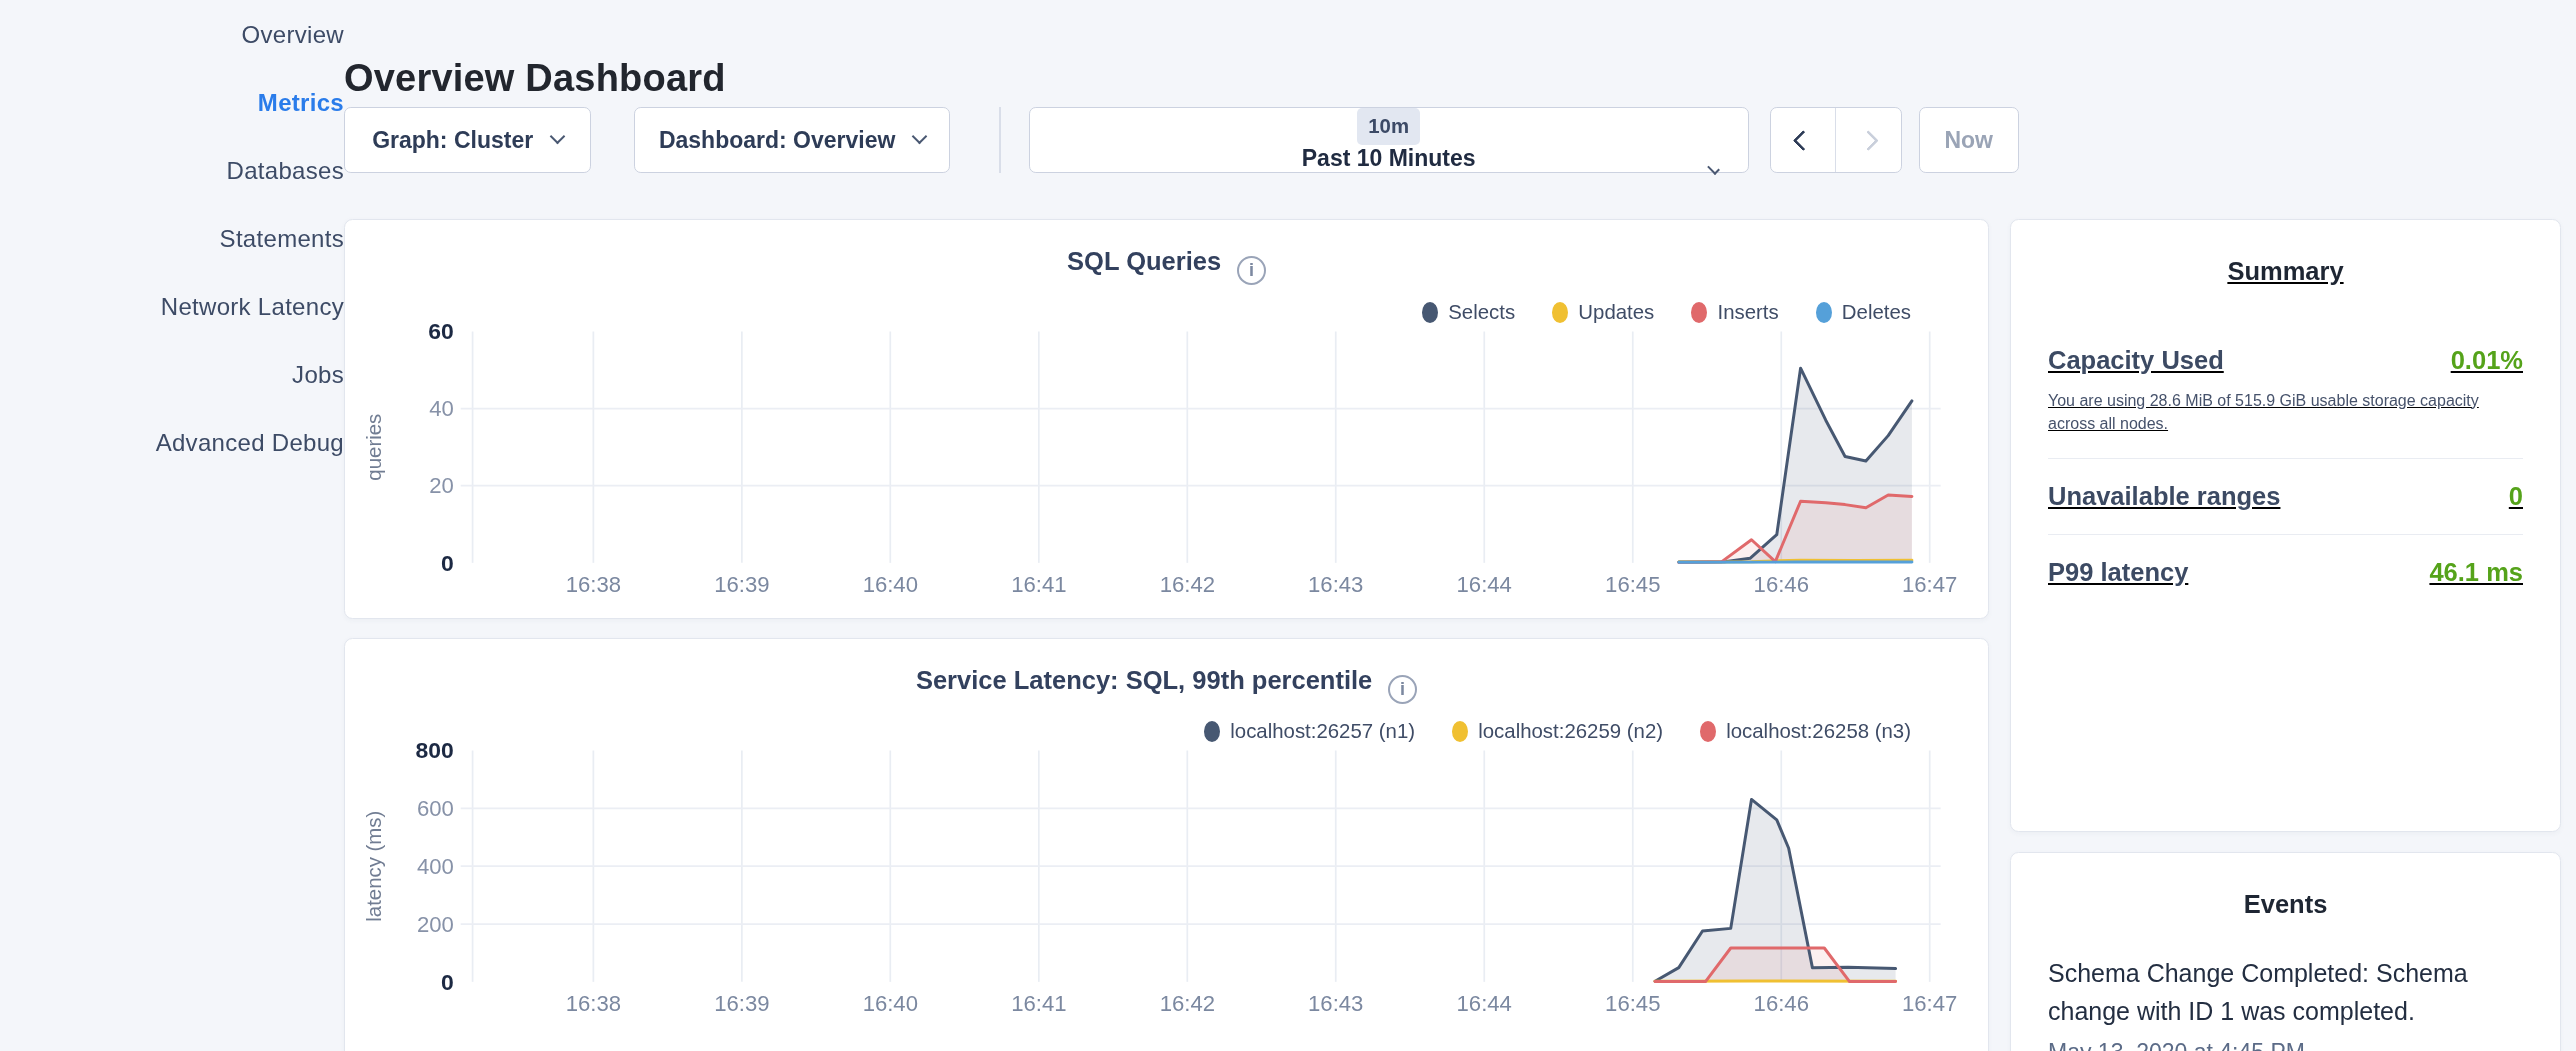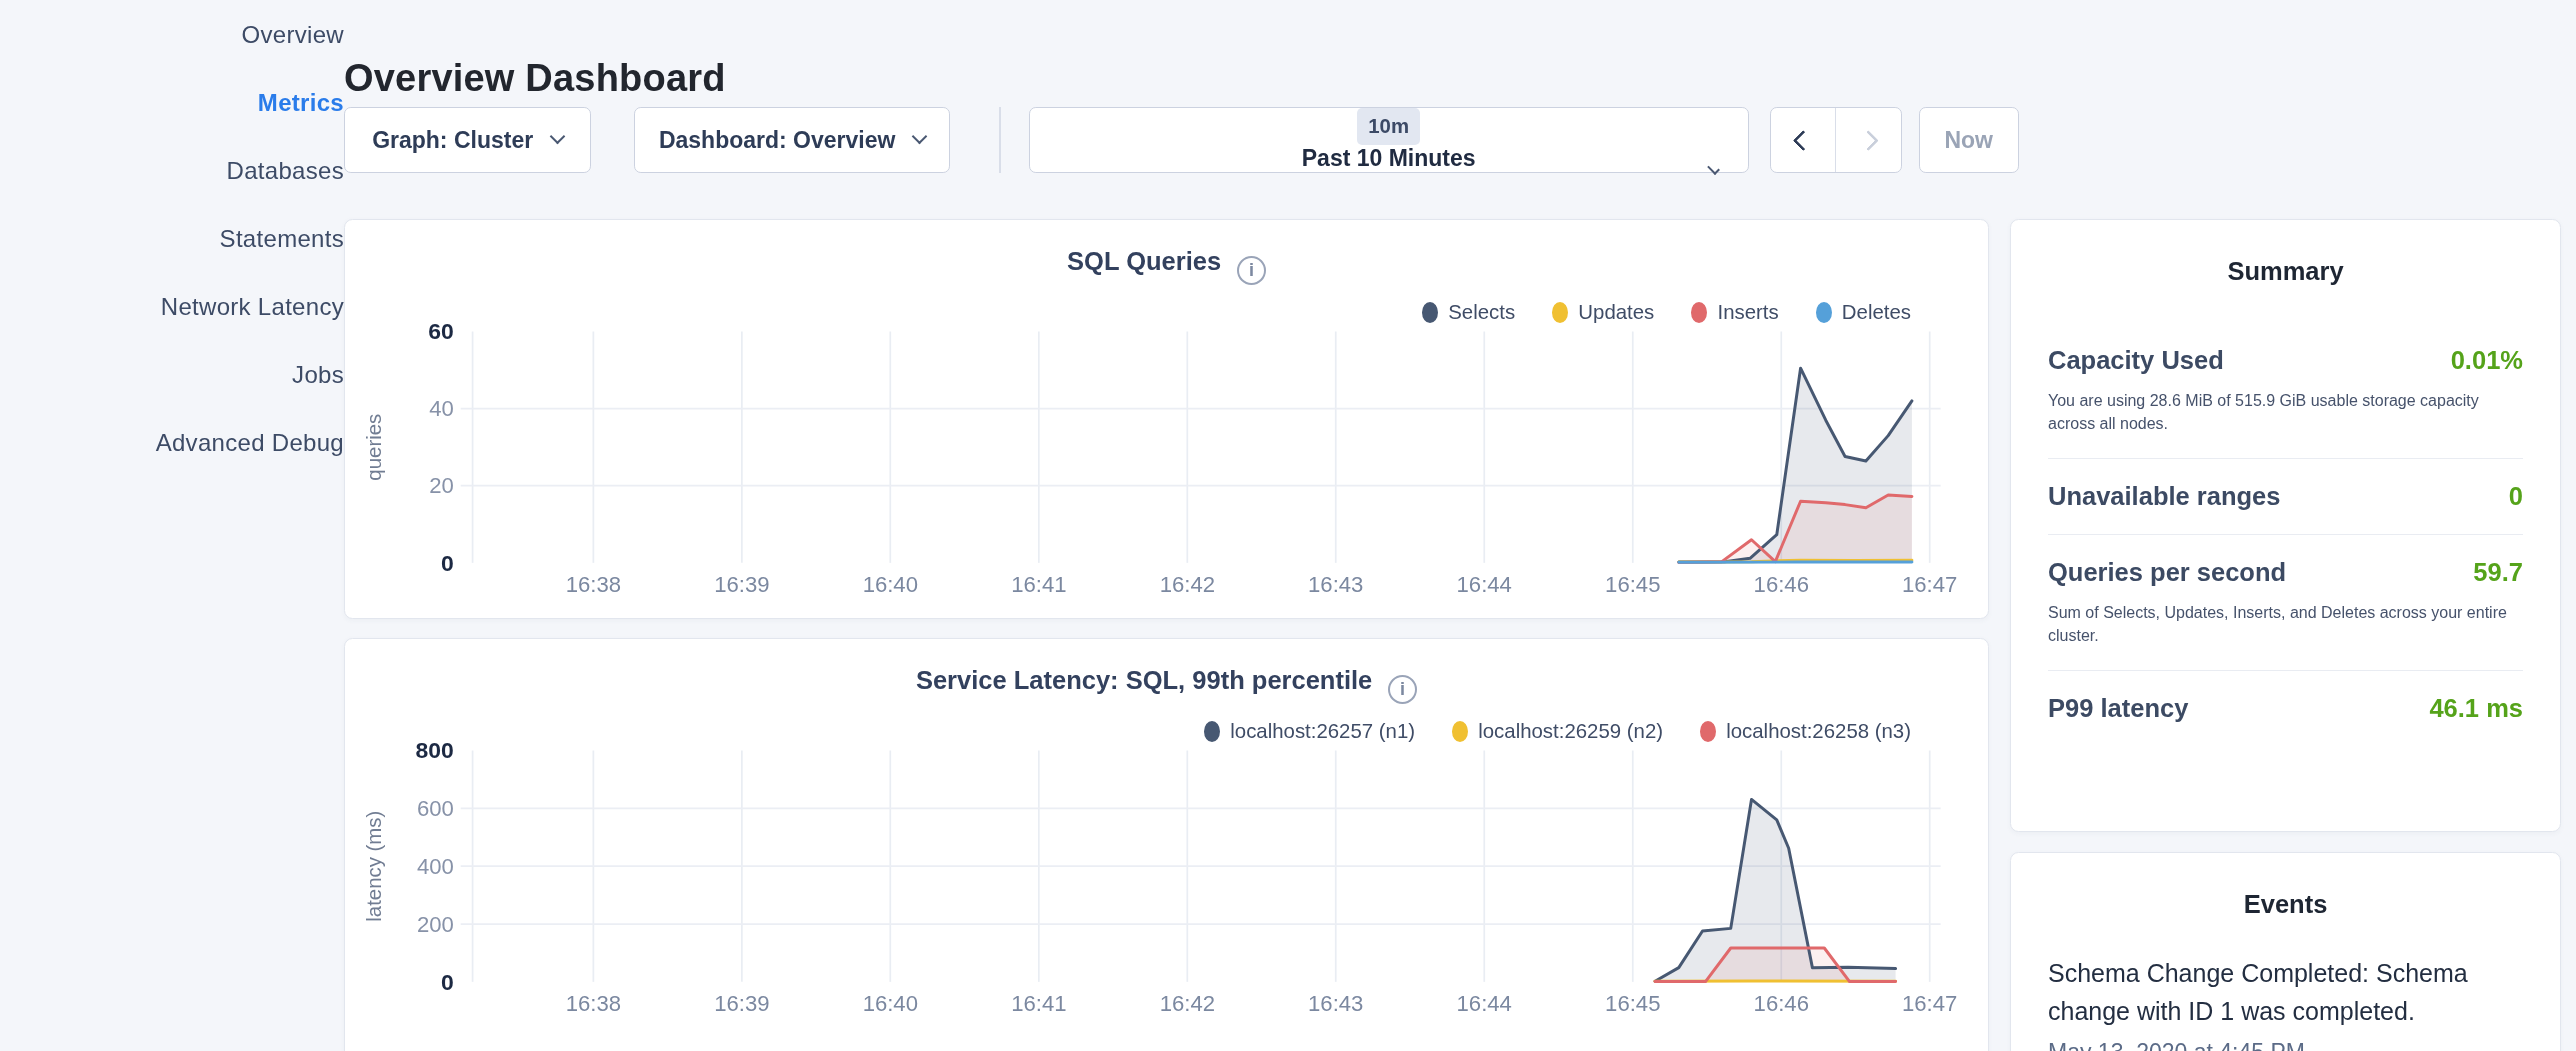--- a/index.html
+++ b/index.html
@@ -34,21 +34,21 @@
   .arrow-half { flex:1; height:100%; display:flex; align-items:center; justify-content:center; cursor:pointer; }
   .arrow-half.left { border-right:1.7px solid #d9dee9; }
   .chev-left  { width:14.5px; height:14.5px; border-left:3.4px solid #2e3c57; border-bottom:3.4px solid #2e3c57; transform:rotate(45deg); border-radius:1.7px; }
   .chev-right { width:14.5px; height:14.5px; border-right:3.4px solid #c9cfdb; border-top:3.4px solid #c9cfdb; transform:rotate(45deg); border-radius:1.7px; }
   .now-btn { width:100px; margin-left:17px; color:#9aa4b6; cursor:default; }
 
   
   .card { position:absolute; background:#fff; border:0.9px solid #e2e6ee; border-radius:8.5px; box-shadow:0 1.7px 5.1px rgba(60,70,90,.04); }
   #chart-card-0 { left:344px; top:219px;  width:1645px; height:400px; }
   #chart-card-1 { left:344px; top:638px;  width:1645px; height:442px; }
-  #summary-card { left:2010px; top:219px; width:551px;  height:613px; }
+  #summary-card { left:2010px; top:219px; width:551px;  height:613px;text-decoration:underline; }
   #events-card  { left:2010px; top:852px; width:551px; height:281px; }
 
   .chart-header { position:absolute; top:27px; width:100%; text-align:center; white-space:nowrap; }
   .chart-title  { font-size:25.5px; font-weight:bold; color:#33415e; }
   .info-icon { display:inline-flex; width:29px; height:29px; border:2.6px solid #9aa4b8; border-radius:50%;
                align-items:center; justify-content:center; font-size:18px; font-weight:bold; color:#7c88a0;
                margin-left:12px; vertical-align:-6px; cursor:pointer; }
   .chart-legend { position:absolute; top:81px; right:77px; display:flex; gap:37px; }
   .legend-item { display:flex; align-items:center; font-size:20.4px; color:#3f4c66; cursor:pointer; white-space:nowrap; }
   .legend-dot { width:16px; height:21px; border-radius:50%; margin-right:10.2px; flex:none; }
@@ -244,27 +244,20 @@
         <div class="row-desc">You are using 28.6 MiB of 515.9 GiB usable storage capacity across all nodes.</div>
       </div>
       <div class="summary-row">
         <div class="row-head">
           <span class="row-label">Unavailable ranges</span>
           <span class="row-value">0</span>
         </div>
       </div>
       <div class="summary-row">
         <div class="row-head">
-          <span class="row-label">Queries per second</span>
-          <span class="row-value">59.7</span>
-        </div>
-        <div class="row-desc">Sum of Selects, Updates, Inserts, and Deletes across your entire cluster.</div>
-      </div>
-      <div class="summary-row">
-        <div class="row-head">
           <span class="row-label">P99 latency</span>
           <span class="row-value">46.1 ms</span>
         </div>
       </div>
     </div>
 </section>
 
 <section class="card" id="events-card">
   <div class="panel-title">Events</div>
   <div id="events-list">

